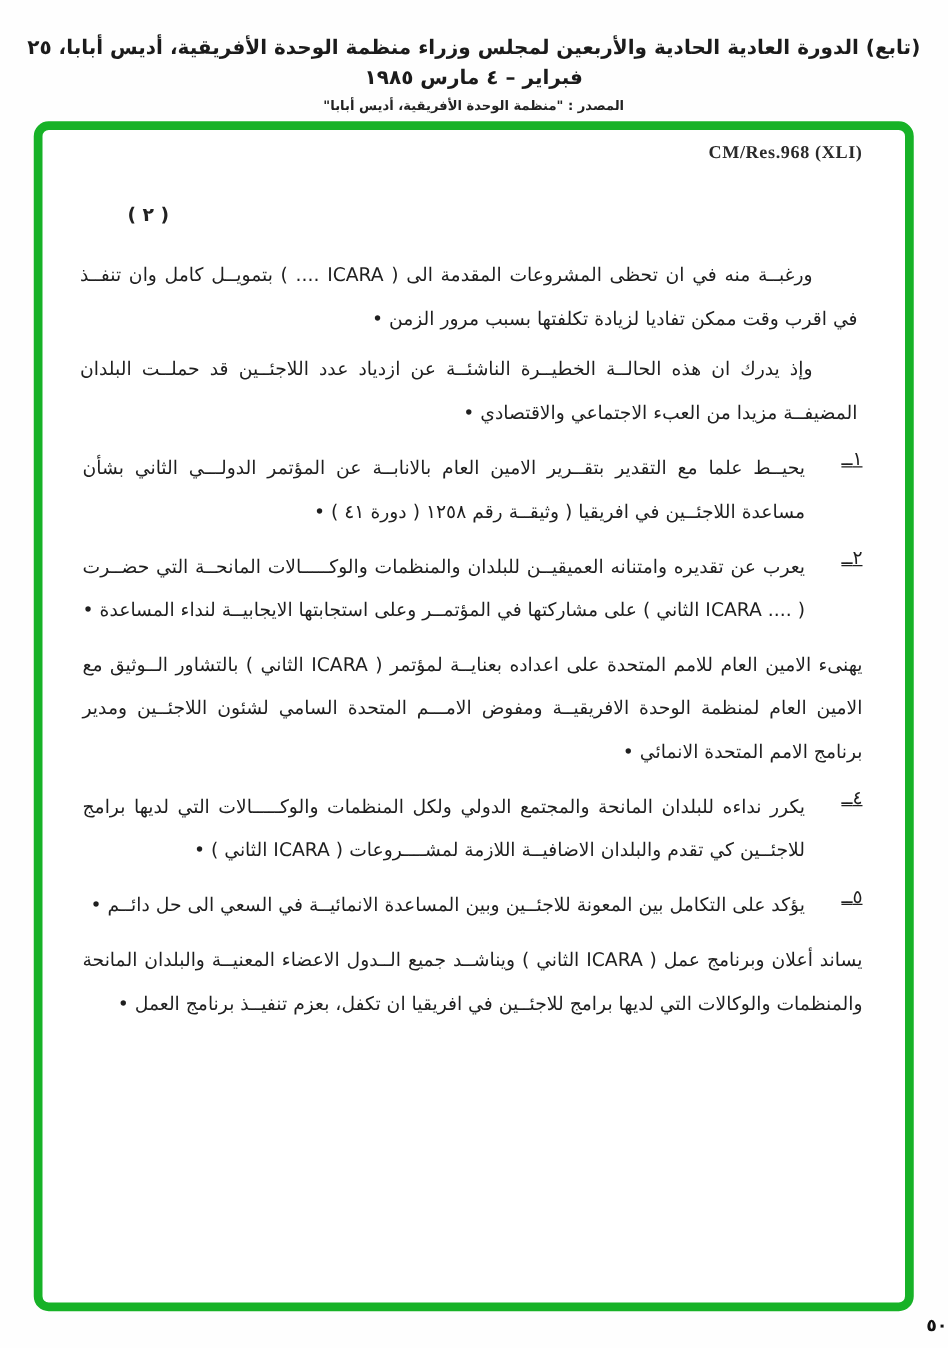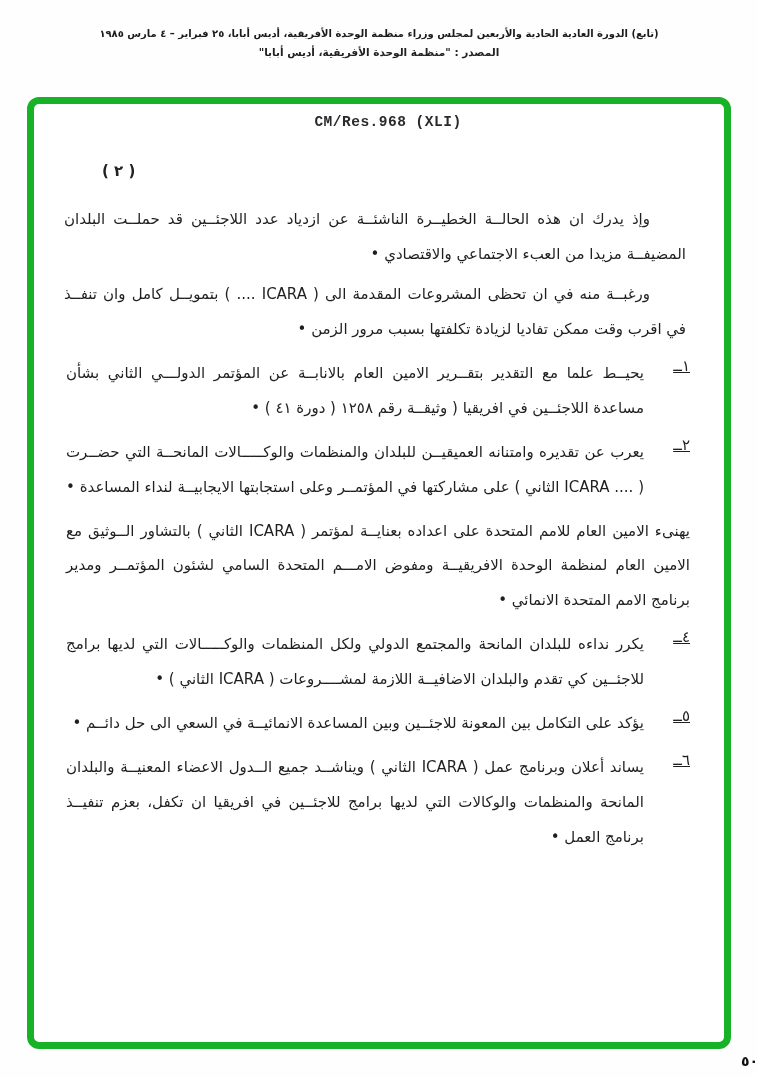--- a/index.html
+++ b/index.html
@@ -16,21 +16,21 @@
     overflow: hidden;
   }
 
   
   .top-header {
     direction: rtl;
     text-align: center;
     padding-top: 26px;
   }
   .session-line {
-    font-size: 10px;
+    font-size: 16px;
     font-weight: bold;
     letter-spacing: 0;
     line-height: 1.5;
     padding: 0 10px;
   }
   .source-line {
     font-size: 10.5px;
     font-weight: bold;
     margin-top: 5px;
     color: #222;
@@ -45,28 +45,28 @@
     height: 952px;
     box-sizing: border-box;
     border: 7px solid #17b227;
     border-radius: 12px;
     background: #fff;
     padding: 8px 34px 0 30px;
     overflow: hidden;
   }
 
   .doc-ref {
-    font-family: Liberation Mono, monospace;
+    font-family: Liberation Serif, serif;
     font-size: 14.5px;
     font-weight: bold;
     color: #2a2a2a;
     margin: 2px 0 0 22px;
     letter-spacing: 0.5px;
     direction: ltr;
-    text-align: center;
+    text-align: right;
   }
   .page-label {
     font-family: "Liberation Mono", "DejaVu Sans Mono", monospace;
     font-size: 14.5px;
     font-weight: bold;
     color: #2a2a2a;
     margin: 9px 0 0 32px;
     direction: ltr;
     text-align: left;
   }
@@ -130,42 +130,41 @@
 <div class="top-header">
   <div class="session-line">(تابع)  الدورة العادية الحادية والأربعين لمجلس وزراء منظمة الوحدة الأفريقية، أديس أبابا، ٢٥ فبراير – ٤ مارس ١٩٨٥</div>
   <div class="source-line">المصدر :  "منظمة الوحدة الأفريقية، أديس أبابا"</div>
 </div>
 
 <div class="doc-frame" style="border-color: rgb(23, 178, 39);">
   <div class="doc-ref">CM/Res.968 (XLI)</div>
   <div class="section-number">( ٢ )</div>
 
   <div class="body-text">
+    <p class="preamble-para">ورغبــة  منه في ان تحظى المشروعات  المقدمة الى ( ICARA .... )  بتمويــل كامل  وان تنفــذ في اقرب وقت ممكن تفاديا لزيادة تكلفتها بسبب مرور الزمن •</p>
     <p class="preamble-para">وإذ يدرك   ان هذه الحالــة الخطيــرة الناشئــة عن ازدياد عدد اللاجئــين قد حملــت البلدان  المضيفــة مزيدا من العبء الاجتماعي  والاقتصادي •</p>
-    <p class="preamble-para">ورغبــة  منه في ان تحظى المشروعات  المقدمة الى ( ICARA .... )  بتمويــل كامل  وان تنفــذ في اقرب وقت ممكن تفاديا لزيادة تكلفتها بسبب مرور الزمن •</p>
 
     <div class="res-item">
       <div class="item-num">١ــ</div>
       <div class="item-text">يحيــط علما مع التقدير بتقــرير الامين العام بالانابــة عن المؤتمر الدولـــي الثاني بشأن مساعدة اللاجئــين في افريقيا  ( وثيقــة رقم ١٢٥٨ ( دورة ٤١ ) •</div>
     </div>
     <div class="res-item">
       <div class="item-num">٢ــ</div>
       <div class="item-text">يعرب عن  تقديره وامتنانه العميقيــن للبلدان  والمنظمات والوكـــــالات المانحــة التي حضــرت ( .... ICARA الثاني ) على مشاركتها في المؤتمــر وعلى استجابتها الايجابيــة لنداء المساعدة •</div>
     </div>
     <div class="res-item">
-      <div class="item-text">يهنىء الامين العام للامم المتحدة على اعداده بعنايــة لمؤتمر ( ICARA الثاني ) بالتشاور الــوثيق مع الامين العام لمنظمة الوحدة الافريقيــة ومفوض الامـــم المتحدة السامي لشئون المؤتمــر ومدير برنامج الامم المتحدة الانمائي •</div>
+      <div class="item-text">يهنىء الامين العام للامم المتحدة على اعداده بعنايــة لمؤتمر ( ICARA الثاني ) بالتشاور الــوثيق مع الامين العام لمنظمة الوحدة الافريقيــة ومفوض الامـــم المتحدة السامي لشئون اللاجئــين ومدير برنامج الامم المتحدة الانمائي •</div>
     </div>
     <div class="res-item">
       <div class="item-num">٤ــ</div>
       <div class="item-text">يكرر نداءه للبلدان المانحة والمجتمع الدولي ولكل المنظمات والوكـــــالات التي لديها برامج للاجئــين كي تقدم والبلدان الاضافيــة اللازمة لمشــــروعات ( ICARA الثاني ) •</div>
     </div>
     <div class="res-item">
       <div class="item-num">٥ــ</div>
       <div class="item-text">يؤكد  على التكامل بين المعونة للاجئــين  وبين المساعدة الانمائيــة في السعي الى حل دائــم •</div>
     </div>
     <div class="res-item">
-      <div class="item-num">٦ــ</div>
       <div class="item-text">يساند أعلان وبرنامج عمل ( ICARA الثاني ) ويناشــد جميع الــدول الاعضاء المعنيــة والبلدان المانحة والمنظمات والوكالات التي لديها برامج للاجئــين في افريقيا ان تكفل، بعزم تنفيــذ برنامج العمل •</div>
     </div>
   </div>
 </div>
 
 <div class="footer-pagenum">٥٠</div>
 
 </body></html>

